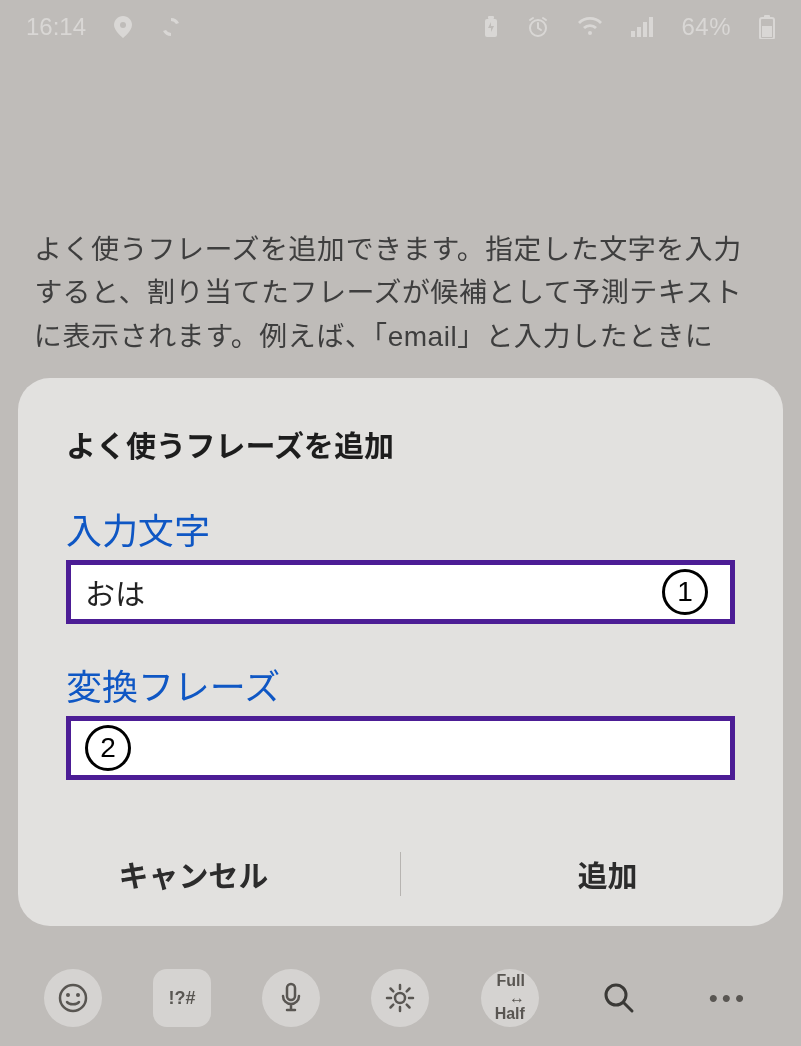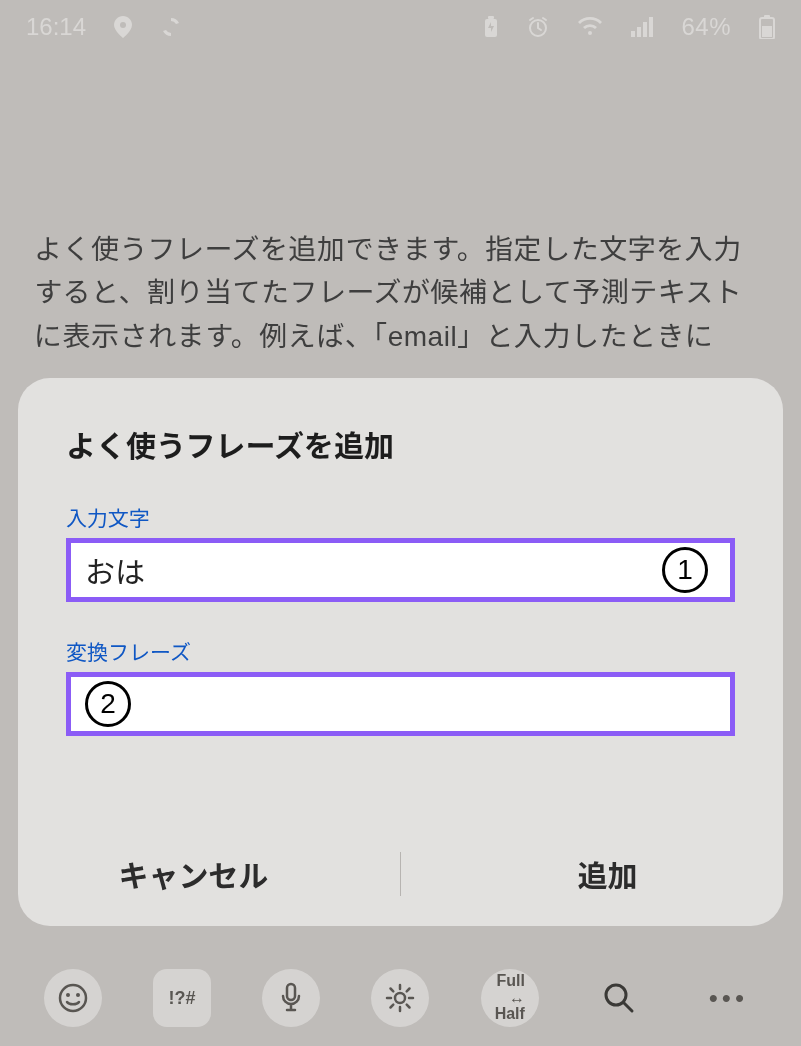--- a/index.html
+++ b/index.html
@@ -51,24 +51,24 @@
     border-radius: 32px;
     display: flex; flex-direction: column;
     padding: 44px 0 0 0;
   }
   .modal-title {
     font-size: 30px; font-weight: 700; color: #1d1d1d;
     padding: 0 48px 36px 48px;
   }
   .field-wrap { padding: 0 48px 34px 48px; }
   .field-label {
-    font-size: 21px; color: #0f57c4; margin-bottom: 6px;
+    font-size: 36px; color: #0f57c4; margin-bottom: 6px;
   }
   .field-box {
-    border: 5px solid #8b5cf6;
+    border: 5px solid #4c1d95;
     background: #fff;
     height: 64px;
     display: flex; align-items: center; justify-content: space-between;
     padding: 0 22px 0 14px;
   }
   .field-box .value {
     font-size: 30px; color: #222;
   }
   .field-box .callout {
     width: 46px; height: 46px; border: 3px solid #000; border-radius: 50%;

